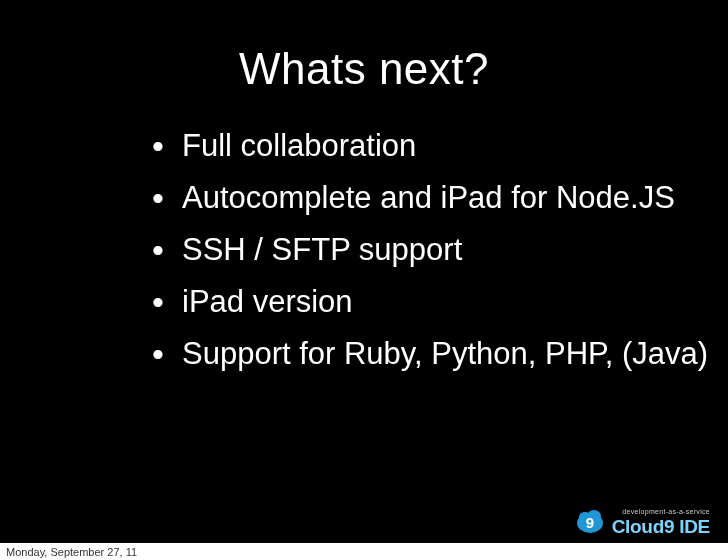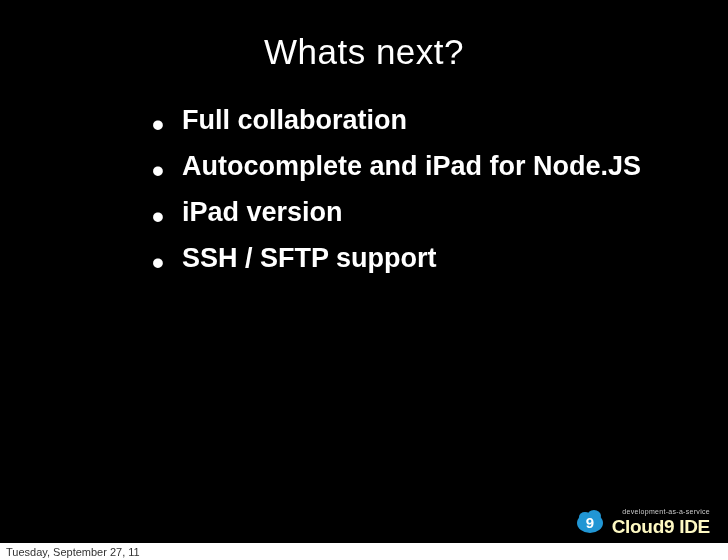--- a/index.html
+++ b/index.html
@@ -16,37 +16,37 @@
       position: relative;
       overflow: hidden;
     }
     .slide {
       width: 100%;
       height: 100%;
       position: relative;
     }
     .title {
       text-align: center;
-      font-size: 35px;
+      font-size: 44px;
       font-weight: 400;
-      padding-top: 32px;
+      padding-top: 44px;
       letter-spacing: 0.5px;
     }
     .bullet-list {
       list-style: none;
       margin-top: 28px;
       margin-left: 152px;
     }
     .bullet-list li {
-      font-size: 27px;
+      font-size: 31px;
       line-height: 1.55;
       position: relative;
       padding-left: 30px;
       margin-bottom: 4px;
-      font-weight: 700;
+      font-weight: 400;
     }
     .bullet-list li::before {
       content: "•";
       position: absolute;
       left: 0;
       top: -2px;
       font-size: 34px;
     }
     .date {
       font-family: Helvetica, Arial, sans-serif;
@@ -85,46 +85,47 @@
       font-size: 7px;
       color: #ccc;
       letter-spacing: 0.3px;
       font-family: Helvetica, Arial, sans-serif;
       margin-bottom: 2px;
       align-self: flex-end;
     }
     .logo-name {
       font-size: 19px;
       font-weight: 700;
-      color: #fef9c3;
+      color: #7dd3fc;
       font-family: Helvetica, Arial, sans-serif;
       letter-spacing: -0.3px;
     }
   </style>
 </head>
 <body>
 
 <div class="slide">
   <h1 class="title">Whats next?</h1>
   <ul class="bullet-list">
     <li>Full collaboration</li>
     <li>Autocomplete and iPad for Node.JS</li>
+    <li>SSH / SFTP support</li>
     <li>iPad version</li>
-    <li>SSH / SFTP support</li>
+    <li>Support for Ruby, Python, PHP, (Java)</li>
   </ul>
 
   <div class="logo-block">
     <div class="logo-badge">
       <svg viewBox="0 0 28 28" width="28" height="28">
         <ellipse cx="14" cy="15" rx="13" ry="10" fill="#2196d4"></ellipse>
         <ellipse cx="9" cy="9" rx="6" ry="5" fill="#2196d4"></ellipse>
         <ellipse cx="18" cy="8" rx="7" ry="6" fill="#2196d4"></ellipse>
         <text x="14" y="20" font-family="Arial" font-size="15" font-weight="900" fill="#fff" text-anchor="middle">9</text>
       </svg>
     </div>
     <div class="logo-text-wrap">
       <span class="logo-tagline">development-as-a-service</span>
       <span class="logo-name">Cloud9 IDE</span>
     </div>
   </div>
 
-  <div class="date">Tuesday, September 27, 11</div>
+  <div class="date">Monday, September 27, 11</div>
 </div>
 
 </body></html>

